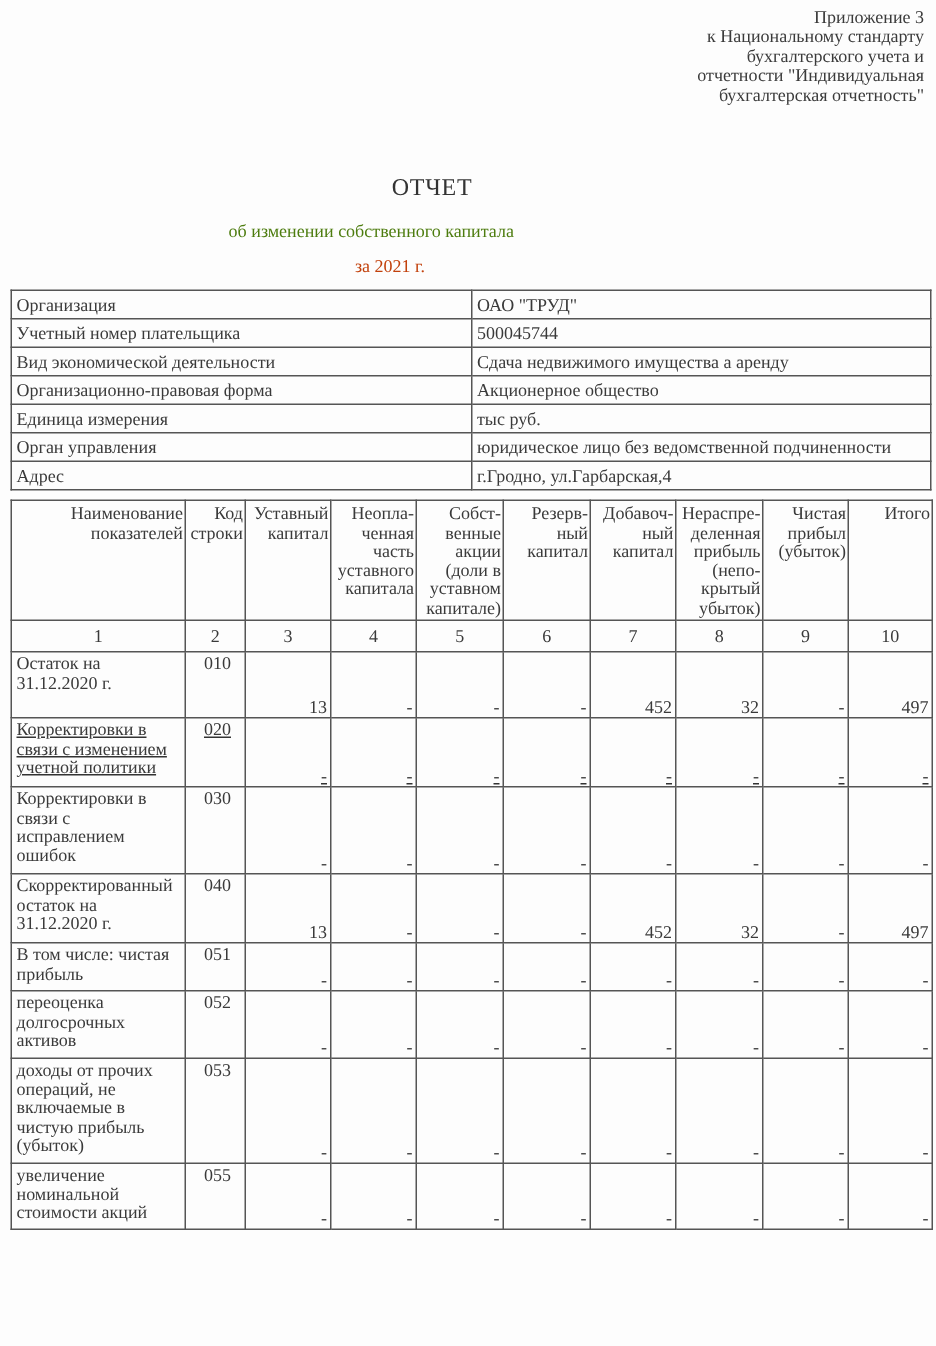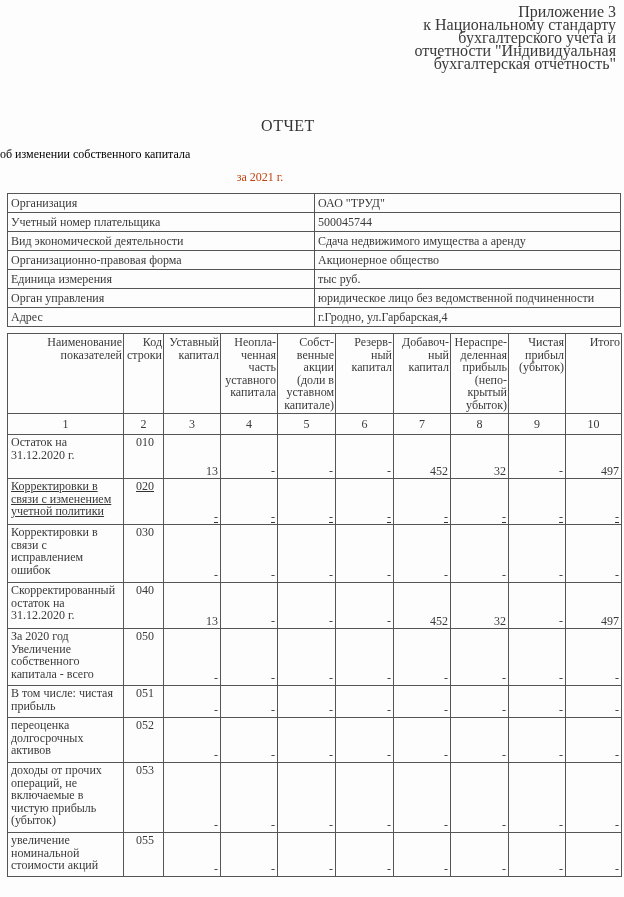--- a/index.html
+++ b/index.html
@@ -1,24 +1,24 @@
 <!DOCTYPE html>
 <html><head>
 <meta charset="utf-8">
 <style>
   html, body { margin:0; padding:0; background:#fdfdfd; }
   body { width:624px; height:897px; position:relative; overflow:hidden;
          font-family:"Liberation Serif","DejaVu Serif",serif; color:#333; }
   .appendix { position:absolute; right:8px; top:5px; text-align:right;
-              font-size:16px; line-height:13px; color:#3a3a3a;margin-left:40px; }
+              font-size:12px; line-height:13px; color:#3a3a3a;margin-left:40px; }
   .appendix div { white-space:nowrap; }
   .title { position:absolute; left:0; width:576px; text-align:center; top:117px;
            font-size:16px; letter-spacing:0.5px; color:#333; }
-  .subtitle { position:absolute; left:0; width:495px; text-align:left; top:147px;
-              font-size:12px; color:#000000; }
+  .subtitle { position:absolute; left:0; width:495px; text-align:center; top:147px;
+              font-size:12px; color:#4d7c0f; }
   .period { position:absolute; left:0; width:520px; text-align:center; top:170px;
             font-size:12px; color:#c2410c; }
   table { border-collapse:collapse; position:absolute; }
   table.info { left:7px; top:193px; width:614px; }
   table.info td { border:1px solid #555; font-size:12px; height:18px; padding:0 3px;
                   line-height:17px; color:#3a3a3a; white-space:nowrap;margin-left:20px; }
   table.info td.k { width:300px; }
   table.main { left:7px; top:333px; width:614px; table-layout:fixed; }
   table.main th, table.main td { border:1px solid #555; font-size:12px; line-height:12.5px; color:#3a3a3a; }
   table.main th { font-weight:normal; vertical-align:top; text-align:right; padding:2px 1px; }
@@ -159,32 +159,20 @@
               <td class="code">040</td>
         <td class="val">13</td>
         <td class="val dash">-</td>
         <td class="val dash">-</td>
         <td class="val dash">-</td>
         <td class="val">452</td>
         <td class="val">32</td>
         <td class="val dash">-</td>
         <td class="val">497</td>
       </tr>
-      <tr style="height: 57px;">
-        <td class="name">За  2020 год Увеличение собственного капитала - всего</td>
-              <td class="code">050</td>
-        <td class="val dash">-</td>
-        <td class="val dash">-</td>
-        <td class="val dash">-</td>
-        <td class="val dash">-</td>
-        <td class="val dash">-</td>
-        <td class="val dash">-</td>
-        <td class="val dash">-</td>
-        <td class="val dash">-</td>
-      </tr>
       <tr style="height: 32px;">
         <td class="name">В том числе: чистая прибыль</td>
               <td class="code">051</td>
         <td class="val dash">-</td>
         <td class="val dash">-</td>
         <td class="val dash">-</td>
         <td class="val dash">-</td>
         <td class="val dash">-</td>
         <td class="val dash">-</td>
         <td class="val dash">-</td>

